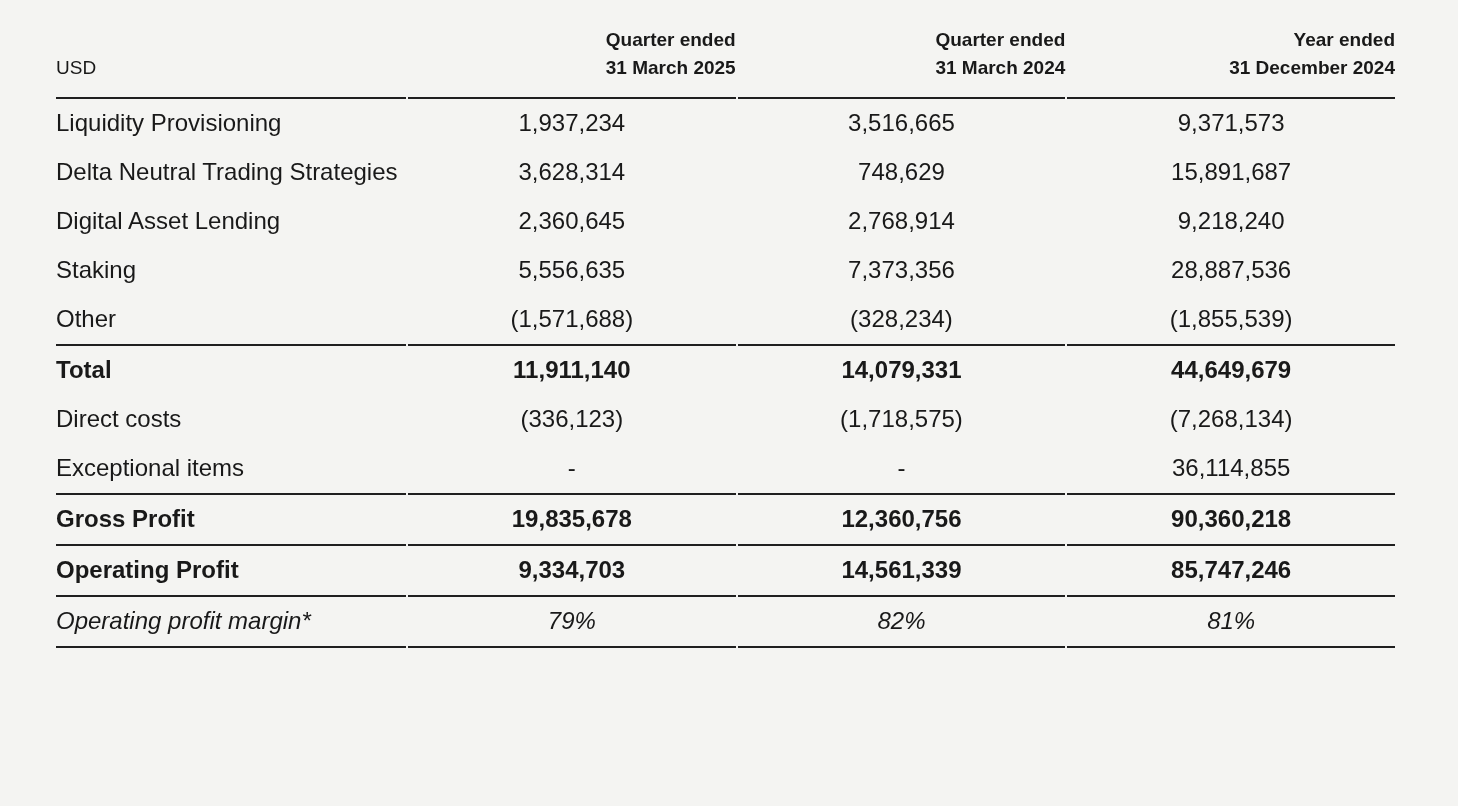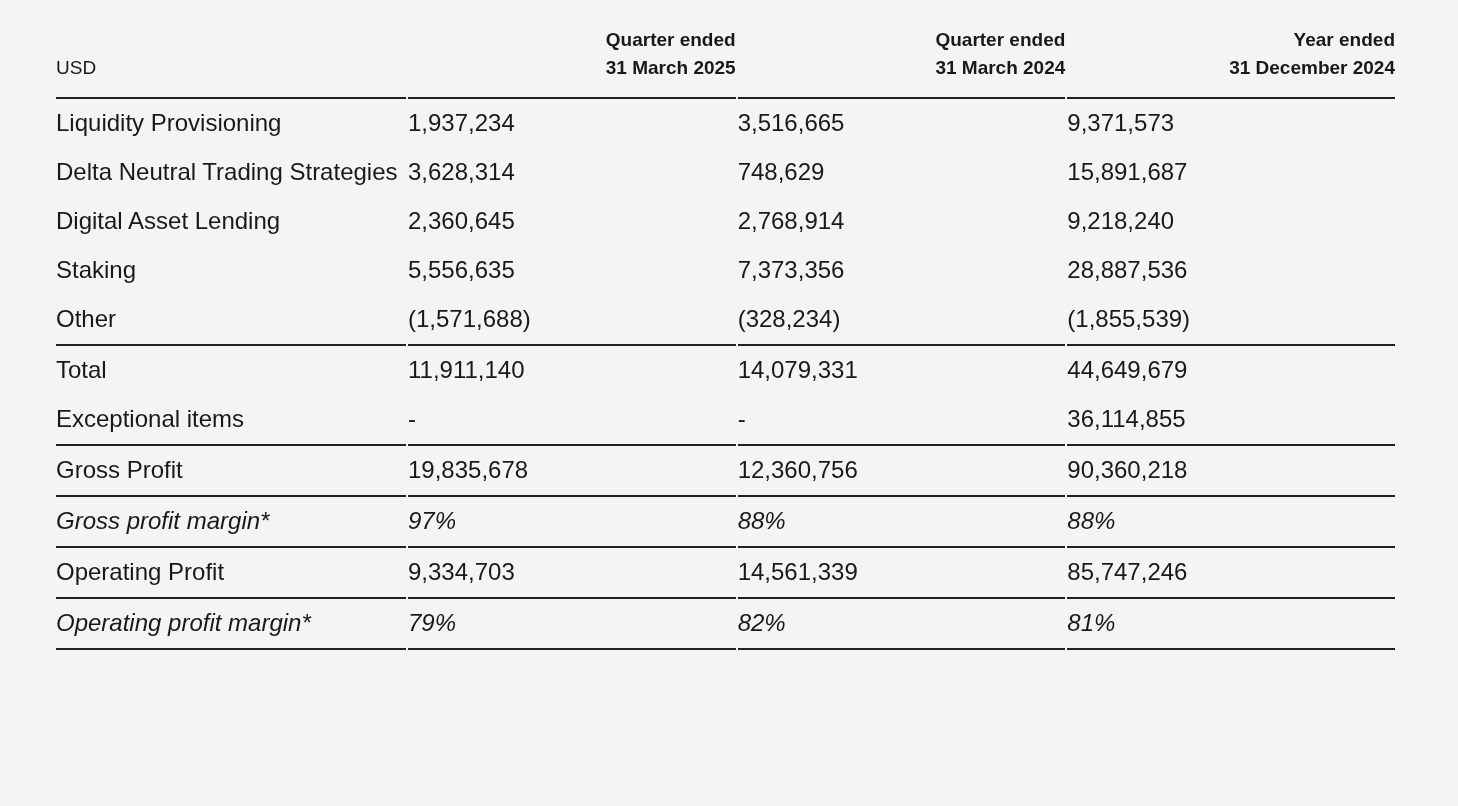--- a/index.html
+++ b/index.html
@@ -47,26 +47,26 @@
     text-align: right;
     font-weight: bold;
   }
   tbody td {
     height: 49px;
     vertical-align: middle;
     font-size: 24px;
     line-height: 1.1;
   }
   td.lbl { text-align: left; }
-  td.num { text-align: left; }
+  td.num { text-align: center; }
   tr.rule > th,
   tr.rule > td {
     border-bottom: 2px solid #1f1f1f;
   }
-  tr.bold > td { font-weight: normal; }
+  tr.bold > td { font-weight: bold; }
   tr.italic > td { font-style: italic; }
 </style>
 </head>
 <body>
 
 <table class="fin">
   <colgroup>
     <col class="c-label">
     <col class="c-num">
     <col class="c-num">
@@ -119,37 +119,37 @@
       <td class="num">(1,571,688)</td>
       <td class="num">(328,234)</td>
       <td class="num">(1,855,539)</td>
     </tr>
     <tr class="bold">
       <td class="lbl">Total</td>
       <td class="num">11,911,140</td>
       <td class="num">14,079,331</td>
       <td class="num">44,649,679</td>
     </tr>
+    <tr>
+      <td class="lbl">Direct costs</td>
+      <td class="num">(336,123)</td>
+      <td class="num">(1,718,575)</td>
+      <td class="num">(7,268,134)</td>
+    </tr>
     <tr class="rule">
       <td class="lbl">Exceptional items</td>
       <td class="num">-</td>
       <td class="num">-</td>
       <td class="num">36,114,855</td>
     </tr>
     <tr class="bold rule">
       <td class="lbl">Gross Profit</td>
       <td class="num">19,835,678</td>
       <td class="num">12,360,756</td>
       <td class="num">90,360,218</td>
-    </tr>
-    <tr class="italic rule">
-      <td class="lbl">Gross profit margin*</td>
-      <td class="num">97%</td>
-      <td class="num">88%</td>
-      <td class="num">88%</td>
     </tr>
     <tr class="bold rule">
       <td class="lbl">Operating Profit</td>
       <td class="num">9,334,703</td>
       <td class="num">14,561,339</td>
       <td class="num">85,747,246</td>
     </tr>
     <tr class="italic rule">
       <td class="lbl">Operating profit margin*</td>
       <td class="num">79%</td>

